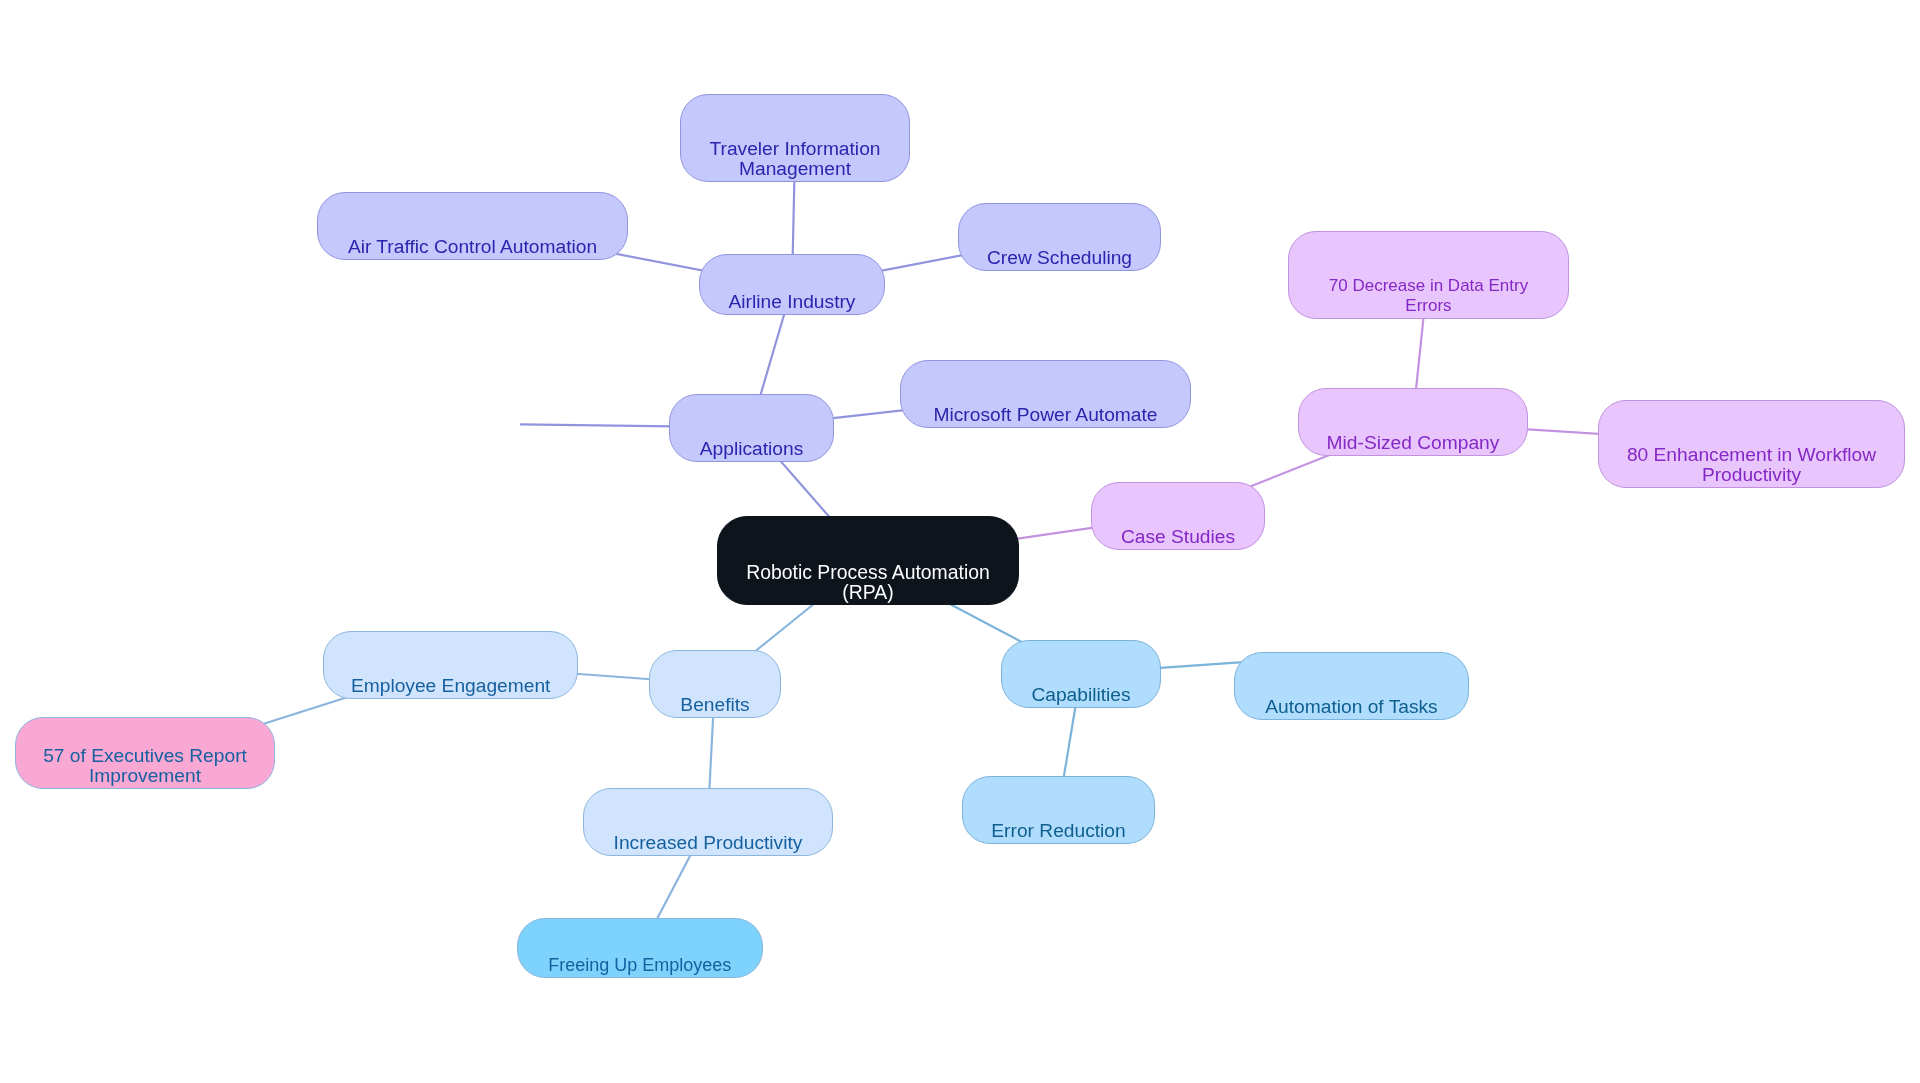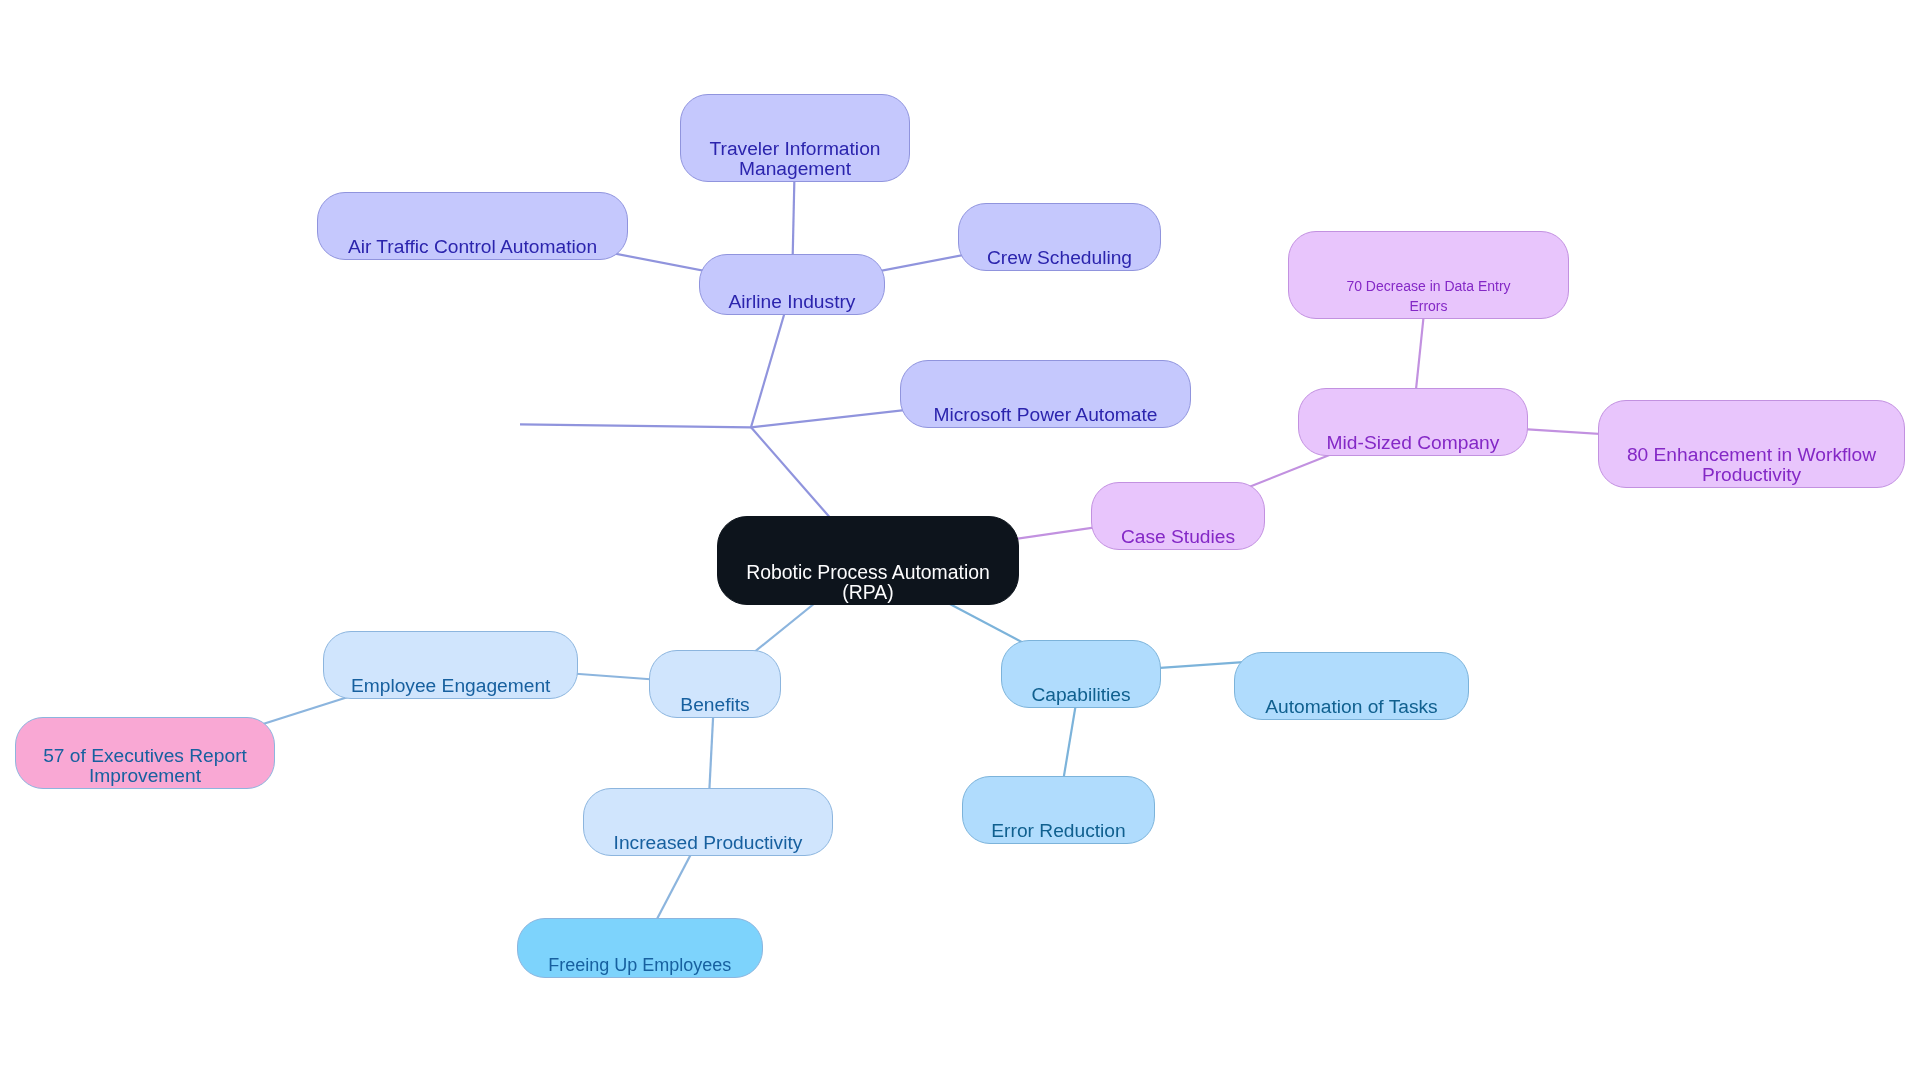--- a/index.html
+++ b/index.html
@@ -40,20 +40,23 @@
     <path class="edge" d="M707.7,822.1999999999999 L639.55,952.1999999999999" stroke="#8cb5de"></path>
     <path class="edge" d="M867.5,560.5 L1081,673.3" stroke="#7cb3da"></path>
     <path class="edge" d="M1081,673.3 L1351,654.5999999999999" stroke="#7cb3da"></path>
     <path class="edge" d="M1081,673.3 L1058.4,809.3" stroke="#7cb3da"></path>
   </svg>
 
   <div class="node" style="left: 716.5px; top: 516px; width: 302px; height: 89px; border-radius: 30px; background: rgb(13, 20, 28); border-color: rgb(13, 20, 28); color: rgb(253, 253, 254); font-size: 19.4px;">
     <span class="node-label">Robotic Process Automation
 (RPA)</span>
   </div>
+  <div class="node" style="left: 668.5px; top: 393.5px; width: 165px; height: 67.6px; border-radius: 28px; background: rgb(197, 200, 253); border-color: rgb(144, 148, 221); color: rgb(43, 36, 173); font-size: 19.2px;">
+    <span class="node-label">Applications</span>
+  </div>
   <div class="node" style="left: 699px; top: 254px; width: 186px; height: 61px; border-radius: 28px; background: rgb(197, 200, 253); border-color: rgb(144, 148, 221); color: rgb(43, 36, 173); font-size: 19.2px;">
     <span class="node-label">Airline Industry</span>
   </div>
   <div class="node" style="left: 680.3px; top: 93.6px; width: 230px; height: 88px; border-radius: 28px; background: rgb(197, 200, 253); border-color: rgb(144, 148, 221); color: rgb(43, 36, 173); font-size: 19.2px;">
     <span class="node-label">Traveler Information
 Management</span>
   </div>
   <div class="node" style="left: 317px; top: 192.3px; width: 311px; height: 67.6px; border-radius: 28px; background: rgb(197, 200, 253); border-color: rgb(144, 148, 221); color: rgb(43, 36, 173); font-size: 19.2px;">
     <span class="node-label">Air Traffic Control Automation</span>
   </div>
@@ -62,21 +65,21 @@
   </div>
   <div class="node" style="left: 900px; top: 360.4px; width: 291px; height: 67.6px; border-radius: 28px; background: rgb(197, 200, 253); border-color: rgb(144, 148, 221); color: rgb(43, 36, 173); font-size: 19.2px;">
     <span class="node-label">Microsoft Power Automate</span>
   </div>
   <div class="node" style="left: 1090.6px; top: 481.5px; width: 174px; height: 67.6px; border-radius: 28px; background: rgb(232, 197, 252); border-color: rgb(194, 145, 224); color: rgb(132, 40, 198); font-size: 19.2px;">
     <span class="node-label">Case Studies</span>
   </div>
   <div class="node" style="left: 1297.6px; top: 388.2px; width: 230px; height: 67.6px; border-radius: 28px; background: rgb(232, 197, 252); border-color: rgb(194, 145, 224); color: rgb(132, 40, 198); font-size: 19.2px;">
     <span class="node-label">Mid-Sized Company</span>
   </div>
-  <div class="node" style="left: 1287.5px; top: 230.5px; width: 281px; height: 88px; border-radius: 28px; background: rgb(232, 197, 252); border-color: rgb(194, 145, 224); color: rgb(132, 40, 198); font-size: 14px;">
+  <div class="node" style="left: 1287.5px; top: 230.5px; width: 281px; height: 88px; border-radius: 28px; background: rgb(232, 197, 252); border-color: rgb(194, 145, 224); color: rgb(132, 40, 198); font-size: 17px;">
     <span class="node-label">70 Decrease in Data Entry
 Errors</span>
   </div>
   <div class="node" style="left: 1597.7px; top: 399.5px; width: 307px; height: 88px; border-radius: 28px; background: rgb(232, 197, 252); border-color: rgb(194, 145, 224); color: rgb(132, 40, 198); font-size: 19.2px;">
     <span class="node-label">80 Enhancement in Workflow
 Productivity</span>
   </div>
   <div class="node" style="left: 322.5px; top: 630.7px; width: 255.4px; height: 67.6px; border-radius: 28px; background: rgb(208, 229, 253); border-color: rgb(140, 181, 222); color: rgb(23, 96, 159); font-size: 19.2px;">
     <span class="node-label">Employee Engagement</span>
   </div>

